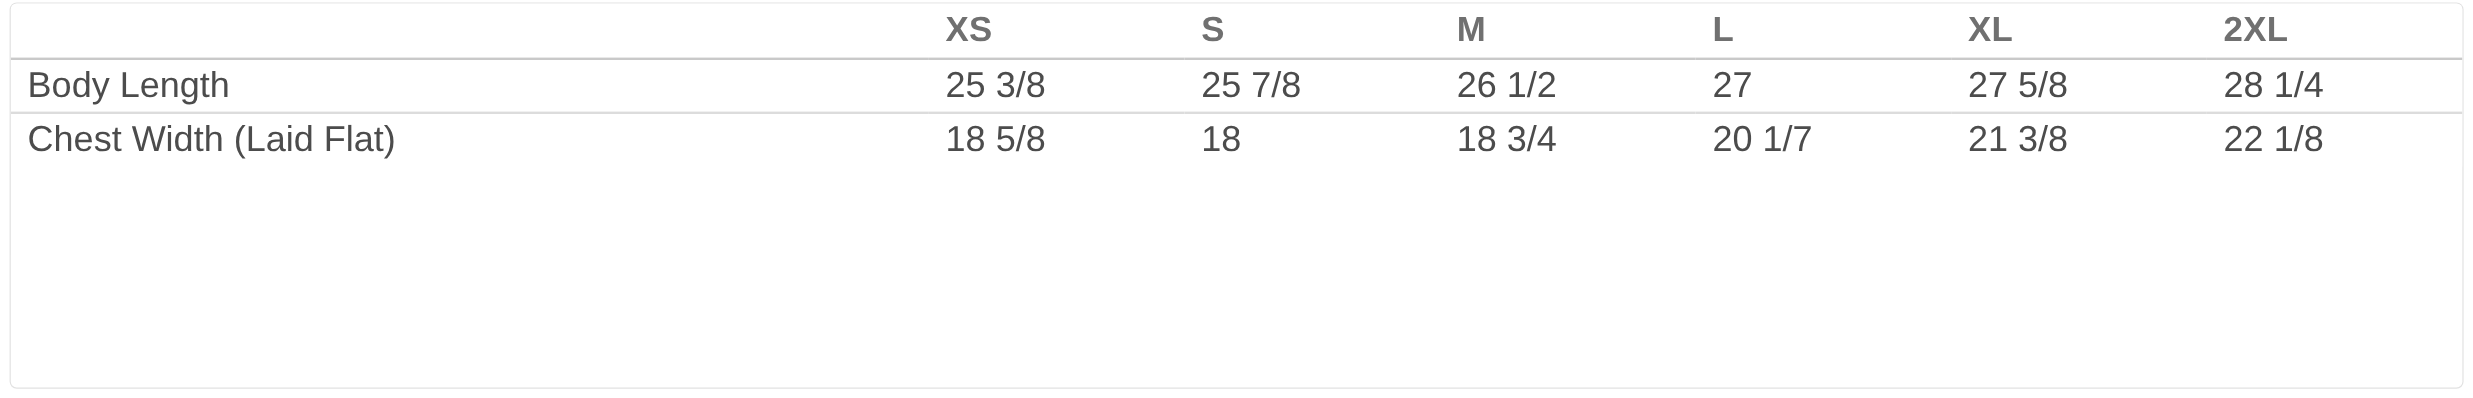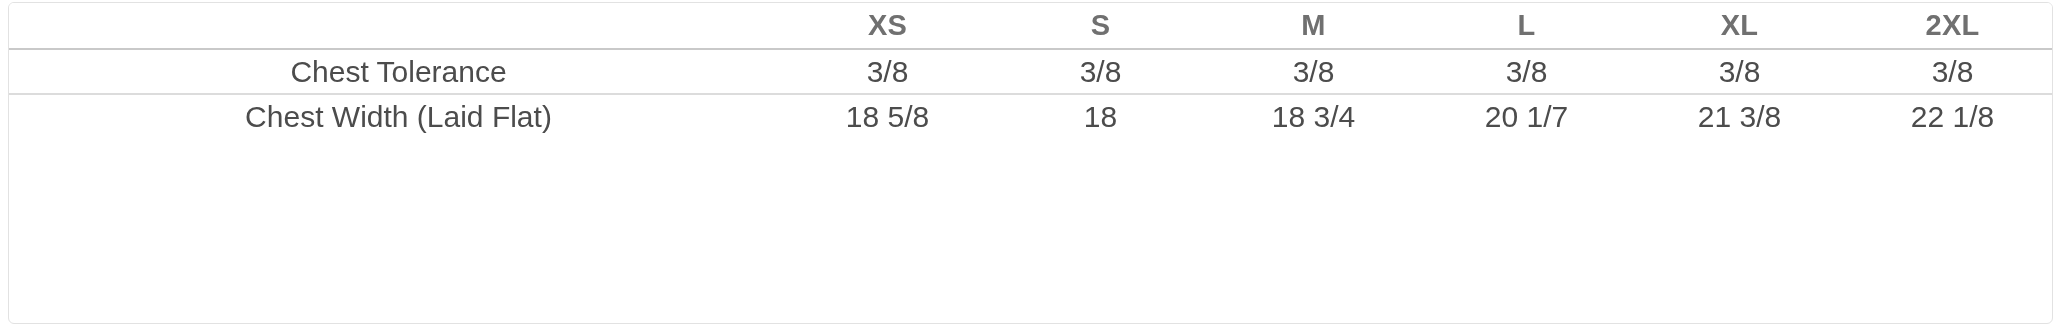--- a/index.html
+++ b/index.html
@@ -31,21 +31,21 @@
     width: 100%;
     border-collapse: collapse;
     table-layout: fixed;
     background: #ffffff;
   }
   table.size-chart col.c-label { width: 765px; }
   table.size-chart col.c-size  { width: 213px; }
 
   table.size-chart th,
   table.size-chart td {
-    text-align: center;
+    text-align: left;
     vertical-align: middle;
     padding: 0 0 0 14px;
     white-space: nowrap;
   }
   table.size-chart thead th {
     height: 46px;
     font-size: 29px;
     font-weight: bold;
     color: #707070;
     letter-spacing: 0.2px;
@@ -89,27 +89,27 @@
           <th>XS</th>
           <th>S</th>
           <th>M</th>
           <th>L</th>
           <th>XL</th>
           <th>2XL</th>
         </tr>
       </thead>
       <tbody>
         <tr>
-          <td class="row-header-cell">Chest Tolerance</td>
-          <td>3/8</td>
-          <td>3/8</td>
-          <td>3/8</td>
-          <td>3/8</td>
-          <td>3/8</td>
-          <td>3/8</td>
+          <td class="row-header-cell">Body Length</td>
+          <td>25 3/8</td>
+          <td>25 7/8</td>
+          <td>26 1/2</td>
+          <td>27</td>
+          <td>27 5/8</td>
+          <td>28 1/4</td>
         </tr>
         <tr>
           <td class="row-header-cell">Chest Width (Laid Flat)</td>
           <td>18 5/8</td>
           <td>18</td>
           <td>18 3/4</td>
           <td>20 1/7</td>
           <td>21 3/8</td>
           <td>22 1/8</td>
         </tr>

